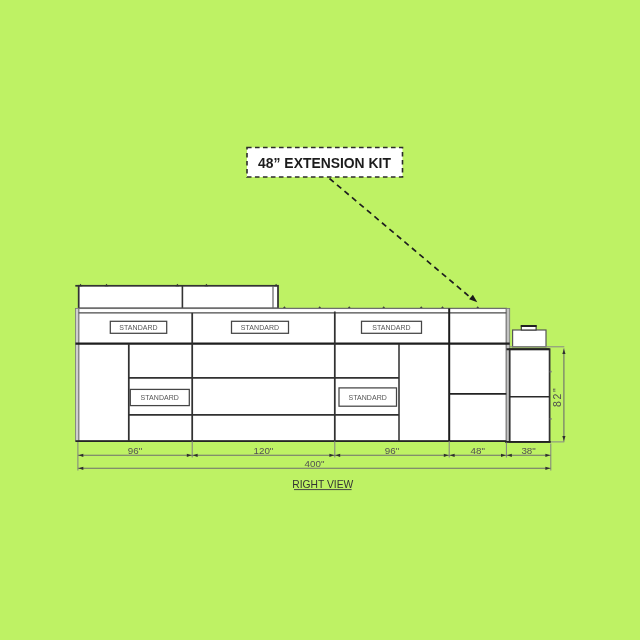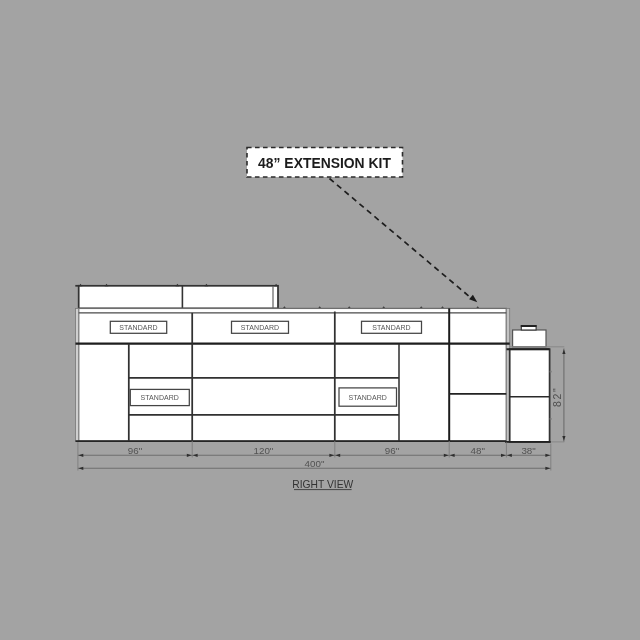--- a/index.html
+++ b/index.html
@@ -1,16 +1,16 @@
 <!DOCTYPE html>
 <html><head>
 <meta charset="utf-8">
 <style>
   html,body{margin:0;padding:0;background:#ffffff;}
-  .page{position:relative;width:640px;height:640px;background:#a3a3a3;overflow:hidden;}
+  .page{position:relative;width:640px;height:640px;background:#bef264;overflow:hidden;}
   svg{position:absolute;left:0;top:0;filter:blur(0.5px);}
   text{font-family:"Liberation Sans", sans-serif;}
 </style>
 </head>
 <body>
 <div class="page">
 <svg width="640" height="640" viewBox="0 0 640 640">
 
   <rect x="247" y="147.5" width="155.5" height="29.5" fill="#fff" stroke="#2b2b2b" stroke-width="1.6" stroke-dasharray="4.6 3.4"></rect>
   <text x="324.5" y="167.6" font-size="13.9" font-weight="bold" fill="#1c1c1c" text-anchor="middle">48” EXTENSION KIT</text>

